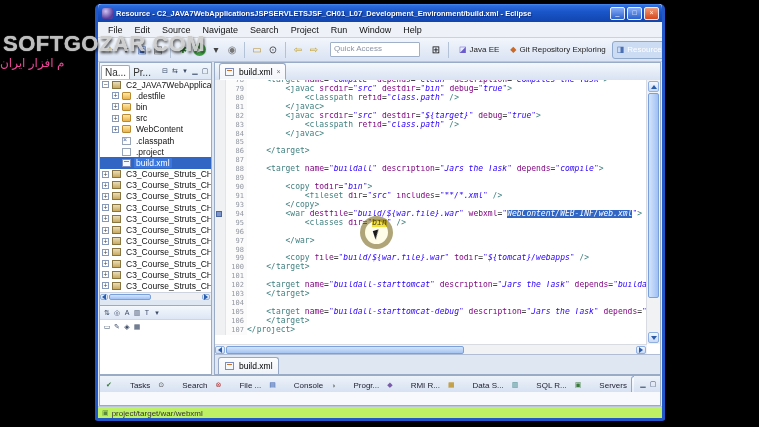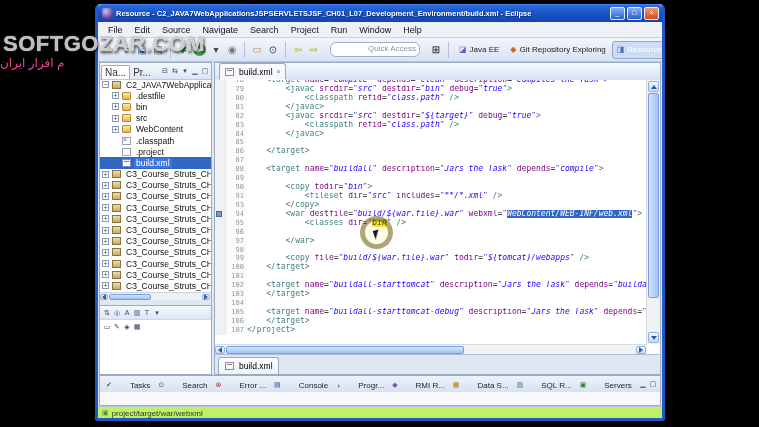--- a/index.html
+++ b/index.html
@@ -23,22 +23,22 @@
   .menubar{height:15px;background:#eef1f8;border-bottom:1px solid #c8d2e4;display:flex;align-items:center;
     padding-left:4px;font-size:9px;color:#111;}
   .menu-item{padding:1px 6px;border-radius:2px;}
 
   .toolbar-row{height:23px;background:linear-gradient(180deg,#f2f6fc,#d9e3f4);border-bottom:1px solid #b9c6dd;
     display:flex;align-items:center;padding:0 4px;}
   .tb-group{display:flex;align-items:center;}
   .tb-btn{width:16px;height:17px;display:inline-flex;align-items:center;justify-content:center;font-size:10px;border-radius:2px;flex:none;}
   .tb-round{width:13px;height:13px;border-radius:50%;font-size:7px;margin:0 2px;}
   .tb-sep{width:1px;height:16px;background:#b4c2d8;margin:0 4px;flex:none;}
-  .quick-access{width:82px;height:13px;background:#fff;border:1px solid #9fb0c8;border-radius:6px;
-    font-size:8px;color:#8a94a6;padding:0 3px;line-height:12px;margin:0 8px;flex:none;text-align:right;}
+  .quick-access{width:82px;height:13px;background:#fff;border:1px solid #9fb0c8;border-radius:1px;
+    font-size:8px;color:#8a94a6;padding:0 3px;line-height:12px;margin:0 8px;flex:none;}
   .perspective-bar{margin-left:auto;display:flex;align-items:center;}
   .persp{display:inline-flex;align-items:center;height:16px;padding:0 4px;font-size:8px;color:#222;
     border-radius:3px;margin-left:1px;white-space:nowrap;border:1px solid transparent;}
   .persp.sel{background:#ccdcf3;border:1px solid #8ea9cc;}
   .persp-ic{margin-right:3px;font-size:8px;}
 
   .workarea{position:absolute;left:0;right:0;top:58px;height:356px;background:#dfe7f3;}
 
   
   .explorer{position:absolute;left:1px;top:0;width:113px;height:313px;background:#fff;
@@ -419,21 +419,21 @@
             <span class="btab">
               <span class="btab-ic" style="color: rgb(58, 122, 58);">✔</span>
               <span class="btab-lb">Tasks</span>
             </span>
             <span class="btab">
               <span class="btab-ic" style="color: rgb(85, 85, 85);">⊙</span>
               <span class="btab-lb">Search</span>
             </span>
             <span class="btab">
               <span class="btab-ic" style="color: rgb(176, 48, 48);">⊗</span>
-              <span class="btab-lb">Error ...</span>
+              <span class="btab-lb">File ...</span>
             </span>
             <span class="btab">
               <span class="btab-ic" style="color: rgb(58, 98, 176);">▤</span>
               <span class="btab-lb">Console</span>
             </span>
             <span class="btab">
               <span class="btab-ic" style="color: rgb(119, 119, 119);">◑</span>
               <span class="btab-lb">Progr...</span>
             </span>
             <span class="btab">

